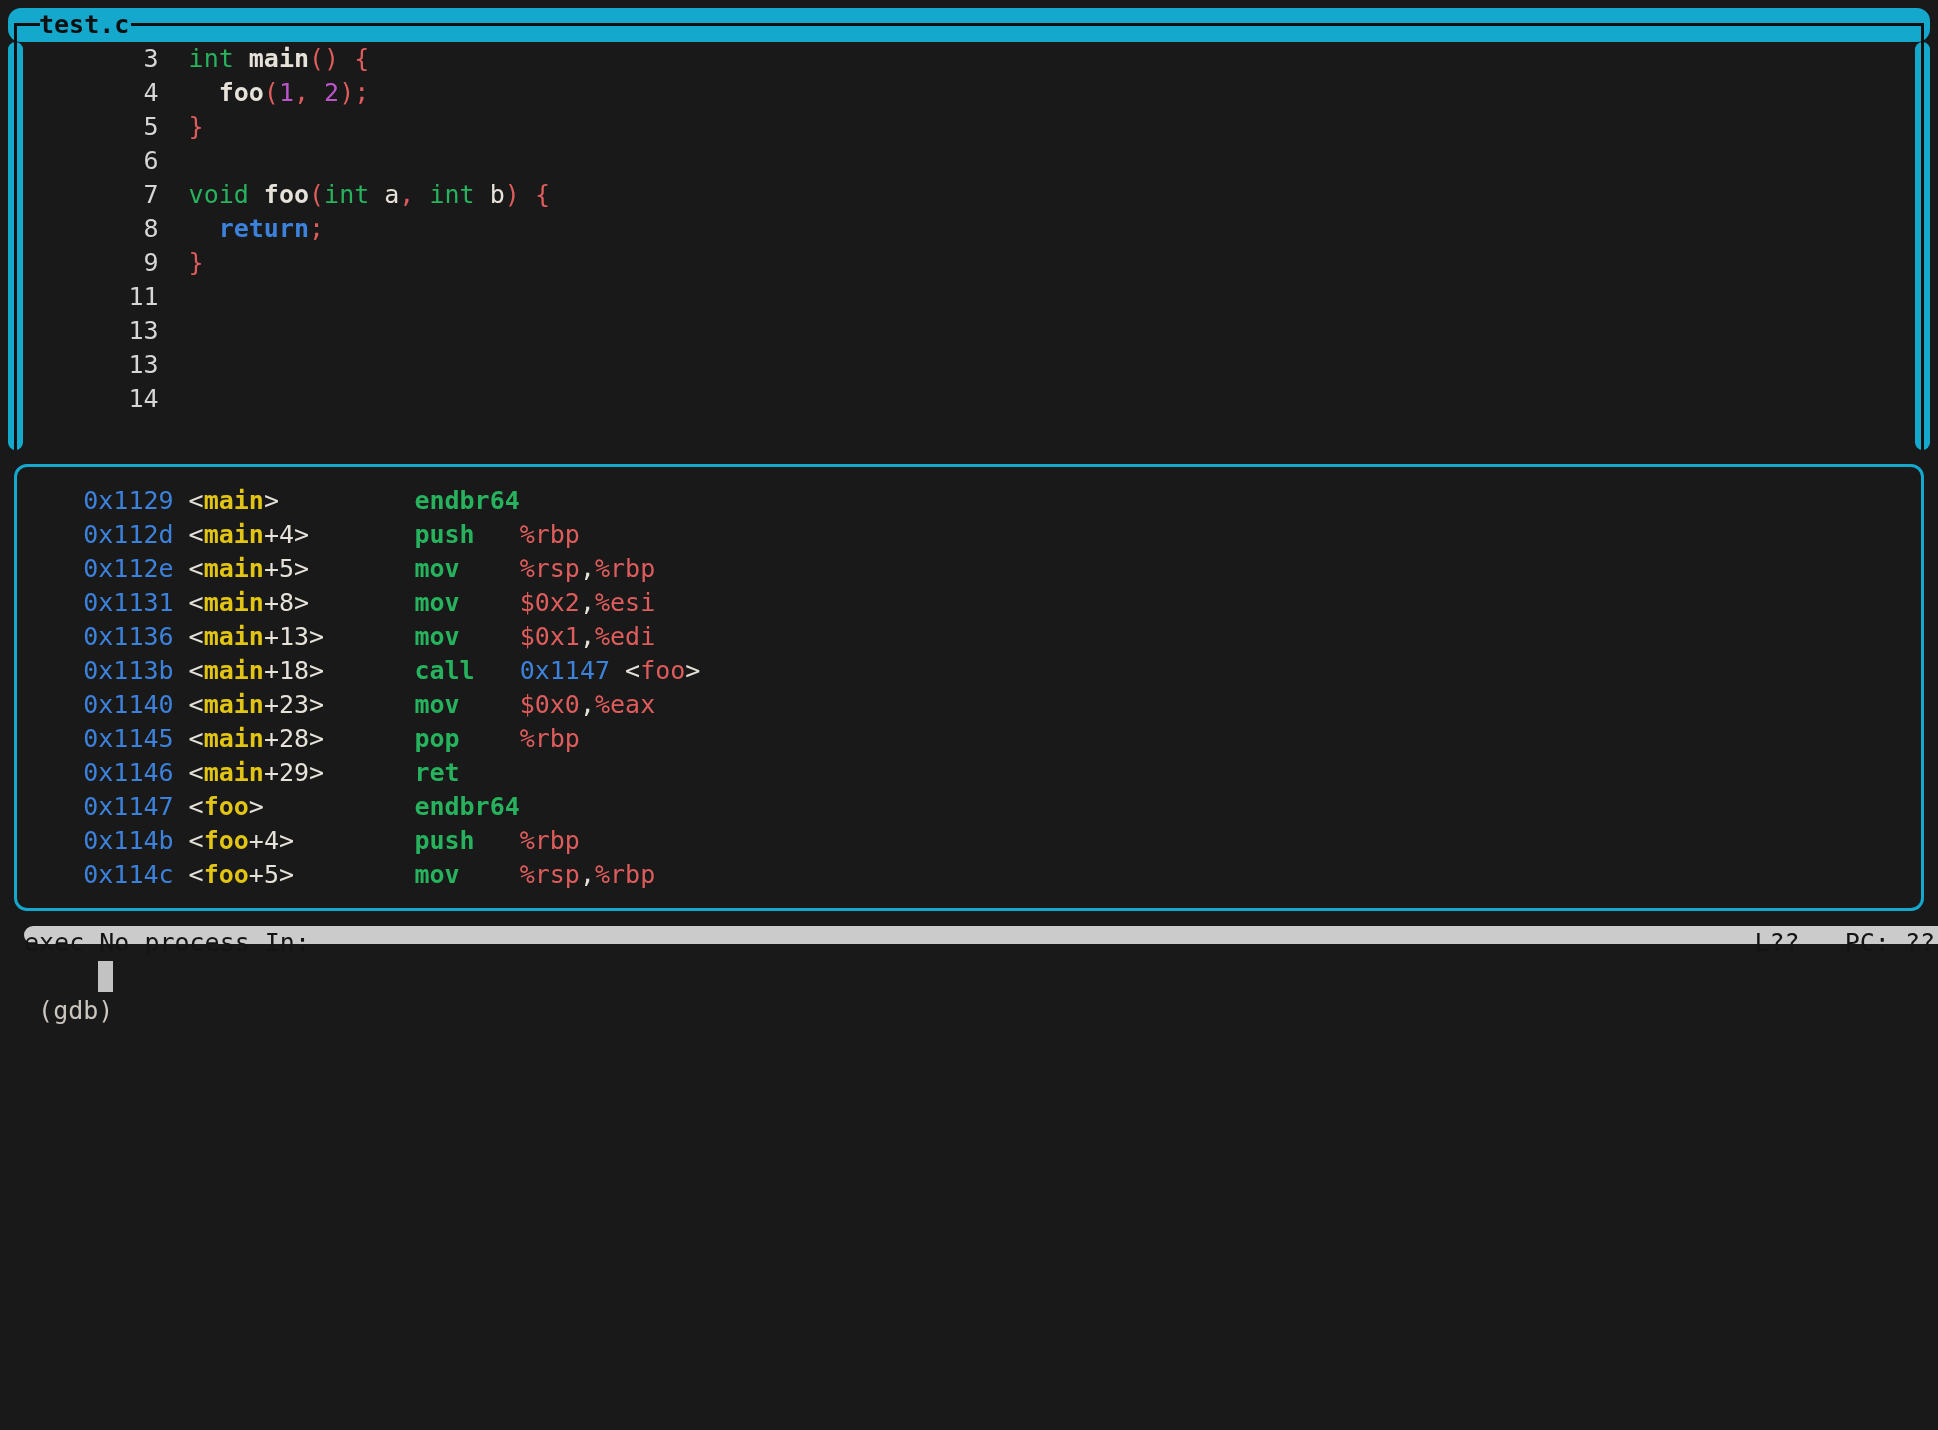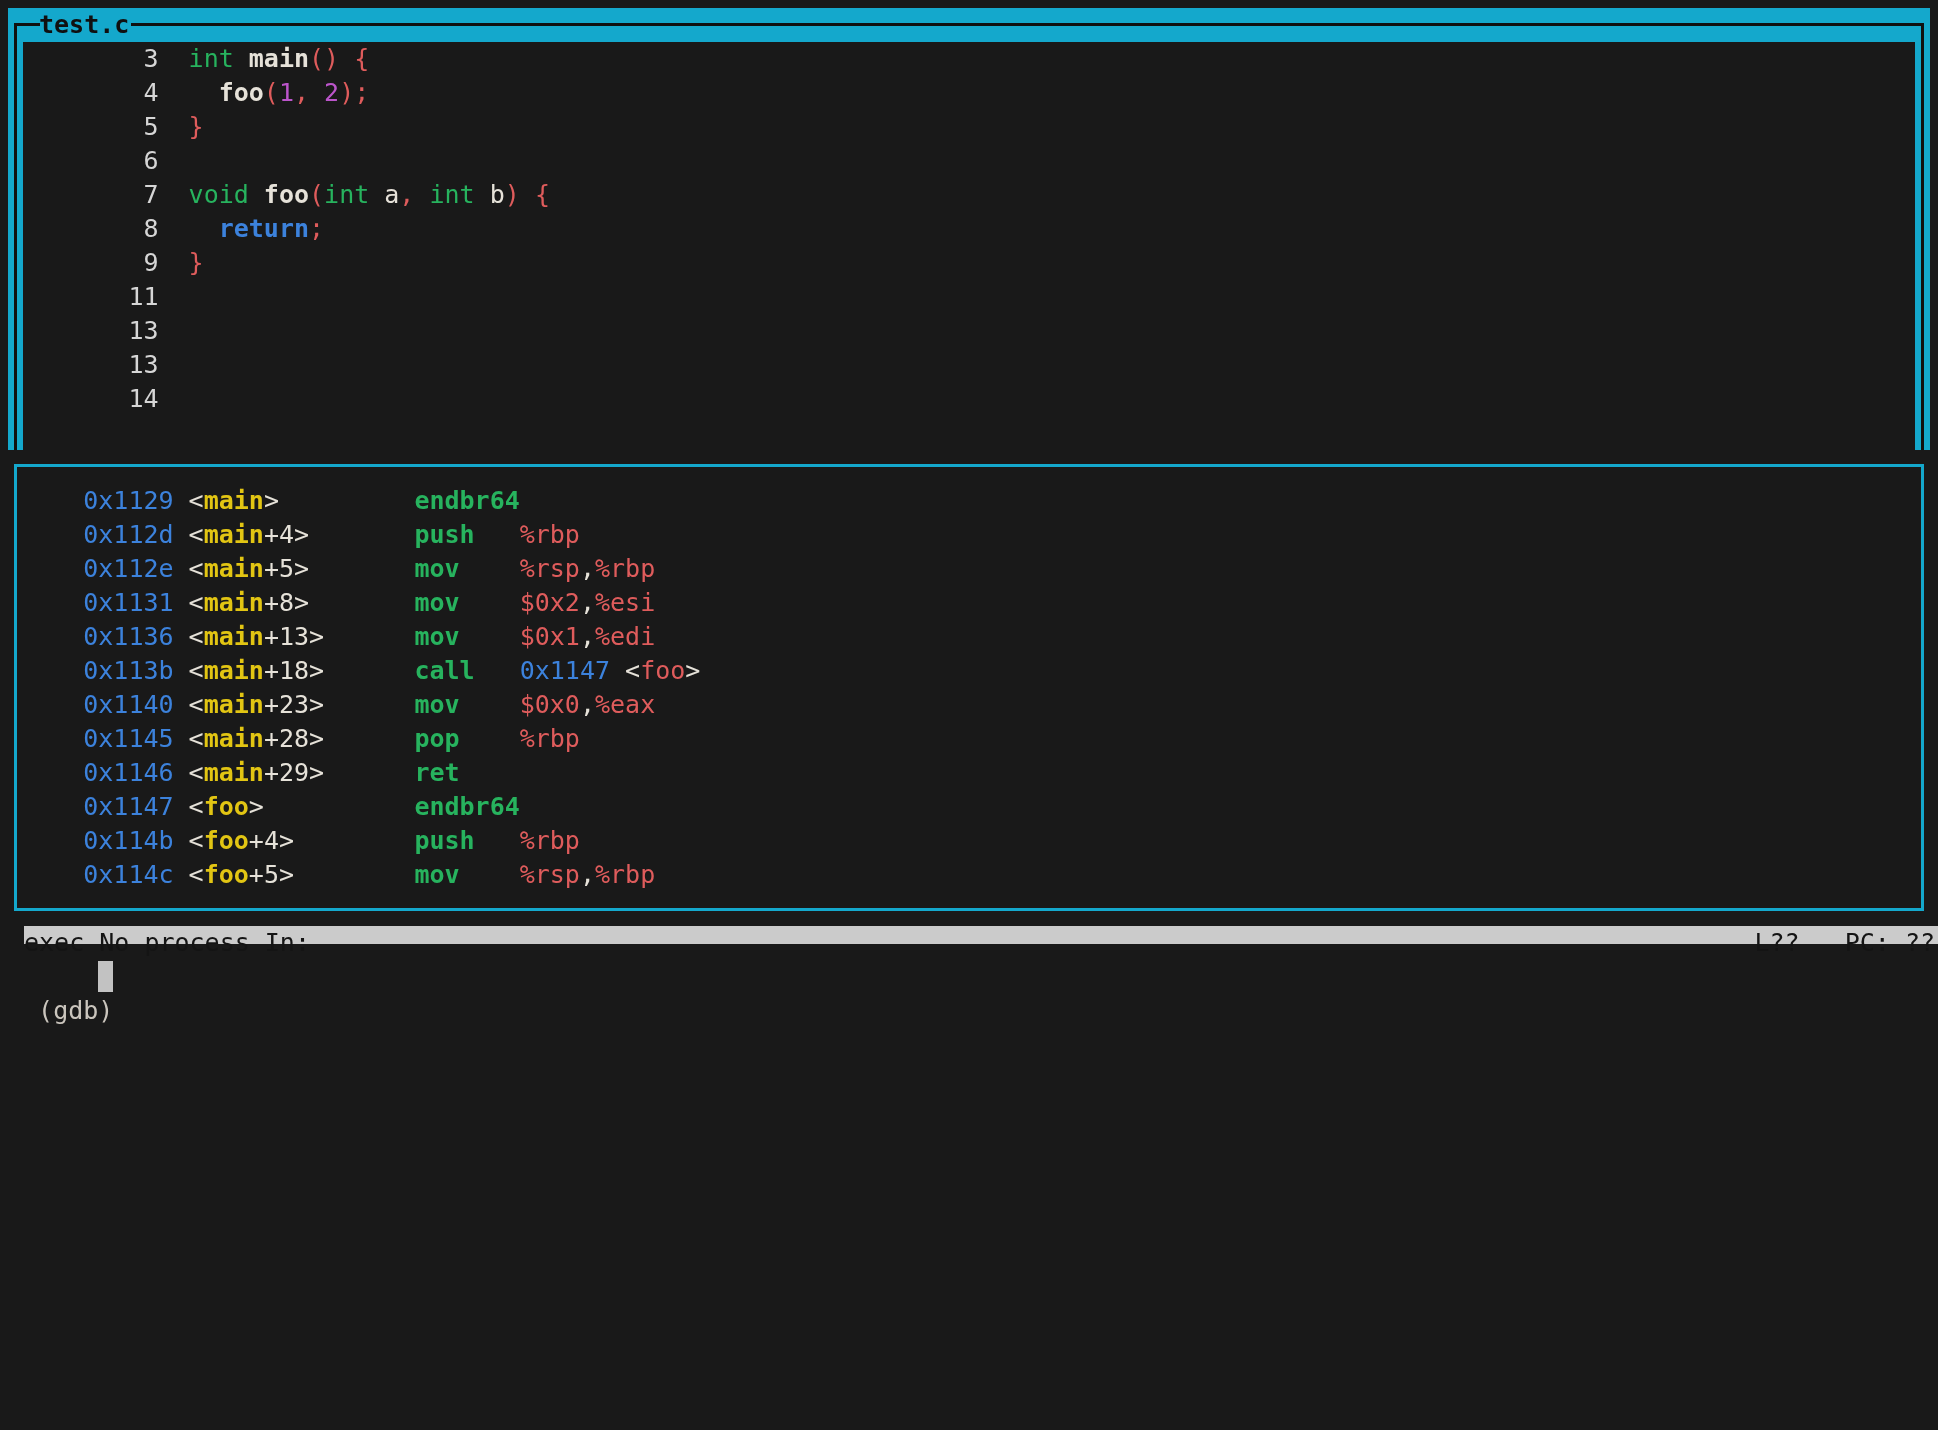--- a/index.html
+++ b/index.html
@@ -15,21 +15,21 @@
     --statusbg: #cbcbcb;
     --statusfg: #141414;
     --borderglyph: #101010;
     --cursor: #c2c2c2;
     --prompt: #cac5bd;
   }
   * { margin:0; padding:0; box-sizing:content-box; }
   html,body { width:1938px; height:1430px; background:var(--bg); overflow:hidden; }
   body { position:relative; font-family:"DejaVu Sans Mono", monospace; font-size:25px; line-height:34px; }
 
-  .abs { position:absolute; }
+  .abs { position:absolute;border-radius:13px; }
 
   
   .src-titlebar {
     left:8px; top:8px; width:1922px; height:34px;
     background:var(--cyan); color:var(--borderglyph);
   }
   .src-titlebar .tb-corner-l { position:absolute; left:6px;  top:15px; width:3px; height:19px; background:var(--borderglyph); }
   .src-titlebar .tb-corner-r { position:absolute; left:1913px; top:15px; width:3px; height:19px; background:var(--borderglyph); }
   .src-titlebar .tb-line-l { position:absolute; left:6px; top:15px; width:26px; height:3px; background:var(--borderglyph); }
   .src-titlebar .tb-line-r { position:absolute; left:123px; top:15px; width:1793px; height:3px; background:var(--borderglyph); }

